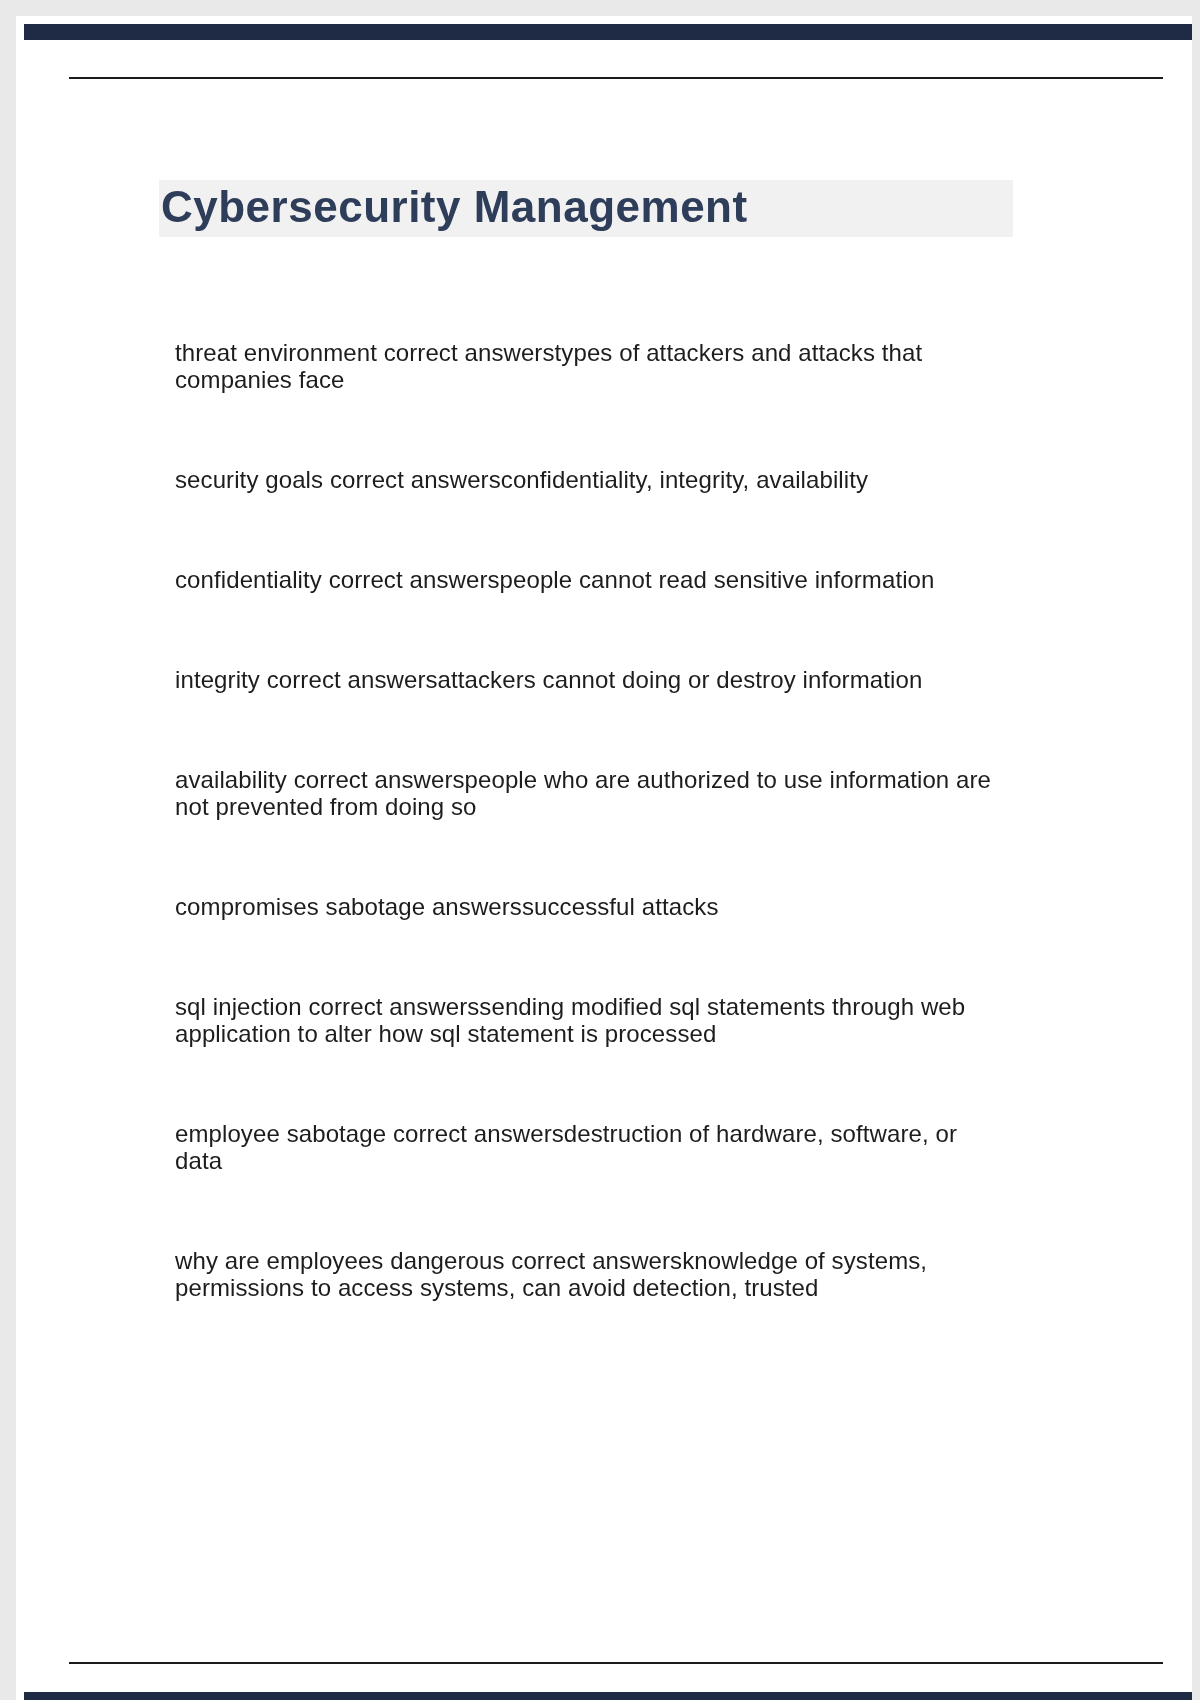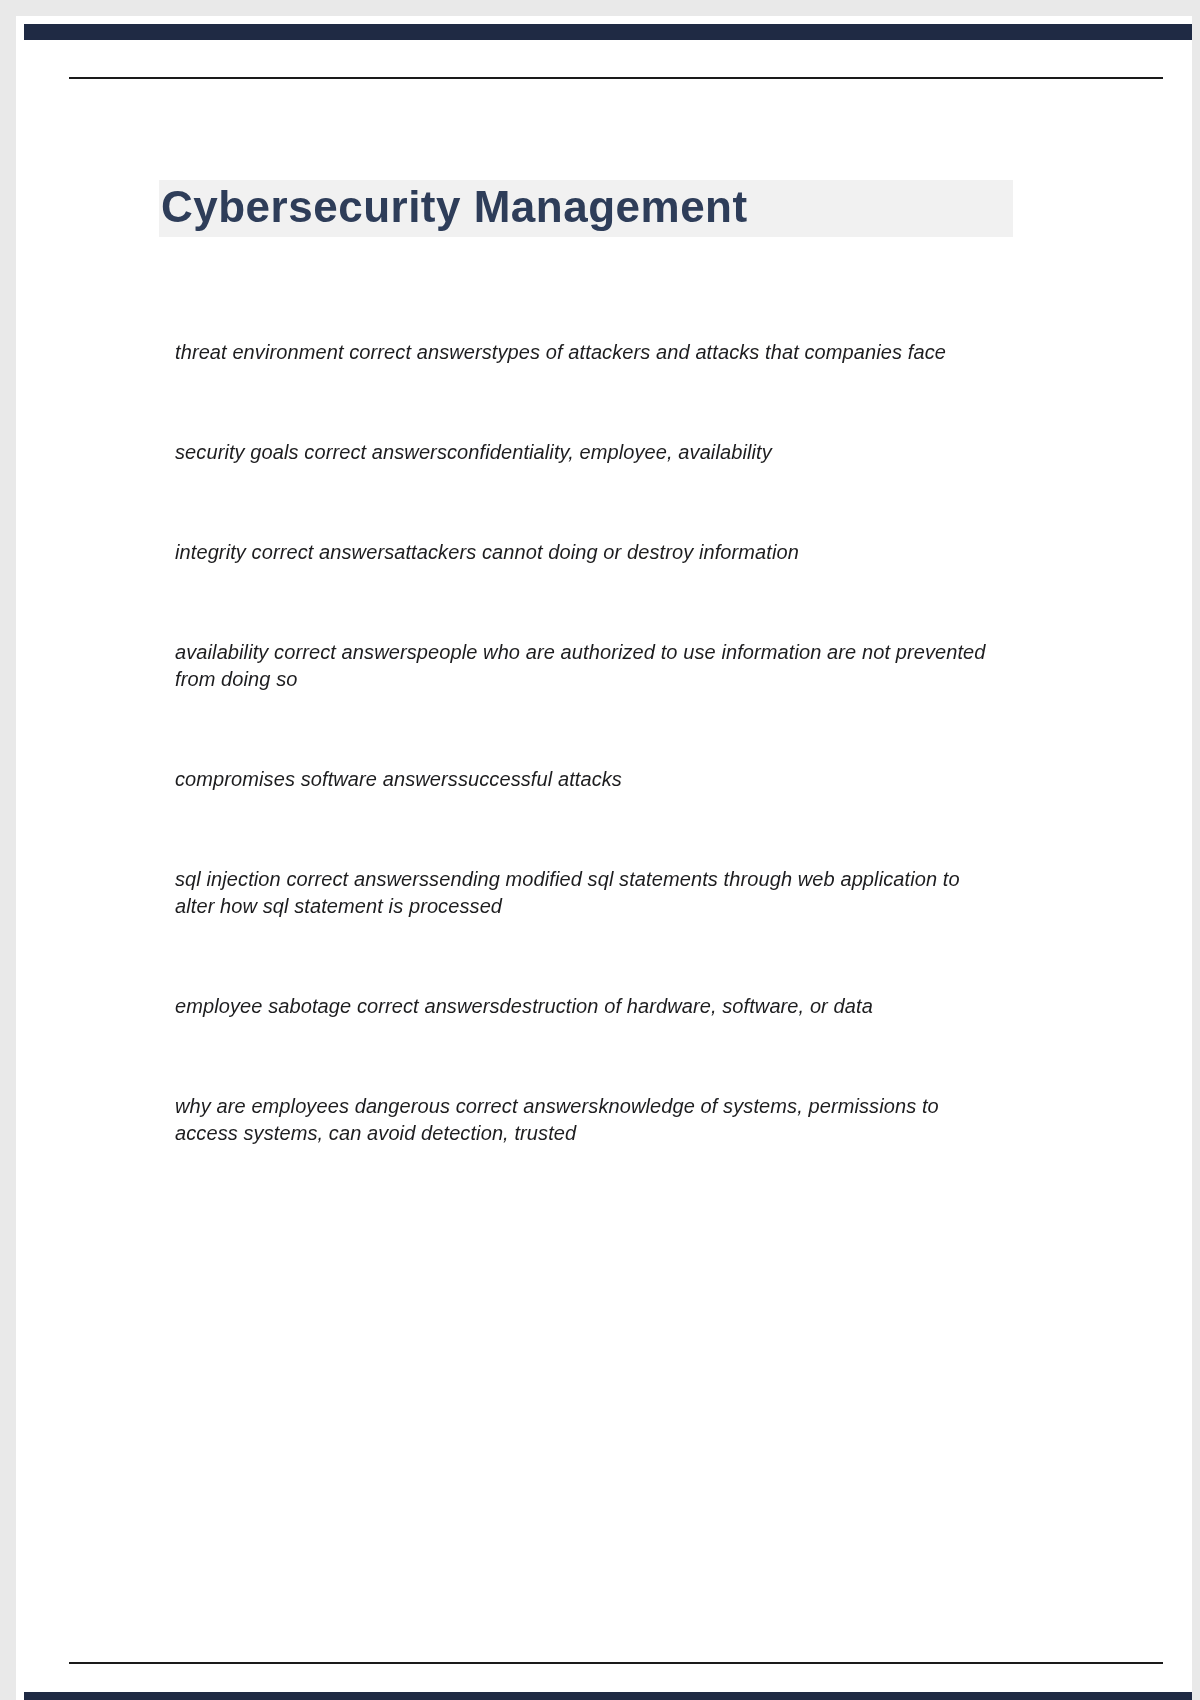--- a/index.html
+++ b/index.html
@@ -40,25 +40,24 @@
     line-height: 1.15;
     padding: 2px 6px 4px 2px;
     margin-bottom: 86px;
     letter-spacing: 0.5px;
   }
 
   .qa-list { display: block; }
 
   .qa-item {
     color: #1d1d1f;
-    font-size: 20px;
+    font-size: 24px;
     line-height: 27px;
     margin-bottom: 57px;
     letter-spacing: 0.1px;
-    font-style: italic;
   }
 
   .footer {
     position: absolute;
     bottom: 0;
     left: 0;
     width: 100%;
   }
 
   .footer-rule {
@@ -80,24 +79,25 @@
   <div class="top-bar"></div>
 
   <div class="header-rule"></div>
 
   <div class="content">
 
     <h1 class="page-title">Cybersecurity Management</h1>
 
     <div class="qa-list">
       <p class="qa-item">threat environment correct answerstypes of attackers and attacks that companies face</p>
-      <p class="qa-item">security goals correct answersconfidentiality, employee, availability</p>
+      <p class="qa-item">security goals correct answersconfidentiality, integrity, availability</p>
+      <p class="qa-item">confidentiality correct answerspeople cannot read sensitive information</p>
       <p class="qa-item">integrity correct answersattackers cannot doing or destroy information</p>
       <p class="qa-item">availability correct answerspeople who are authorized to use information are not prevented from doing so</p>
-      <p class="qa-item">compromises software answerssuccessful attacks</p>
+      <p class="qa-item">compromises sabotage answerssuccessful attacks</p>
       <p class="qa-item">sql injection correct answerssending modified sql statements through web application to alter how sql statement is processed</p>
       <p class="qa-item">employee sabotage correct answersdestruction of hardware, software, or data</p>
       <p class="qa-item">why are employees dangerous correct answersknowledge of systems, permissions to access systems, can avoid detection, trusted</p>
     </div>
 
   </div>
 
   <div class="footer">
     <div class="footer-rule"></div>
     <div class="bottom-bar"></div>

